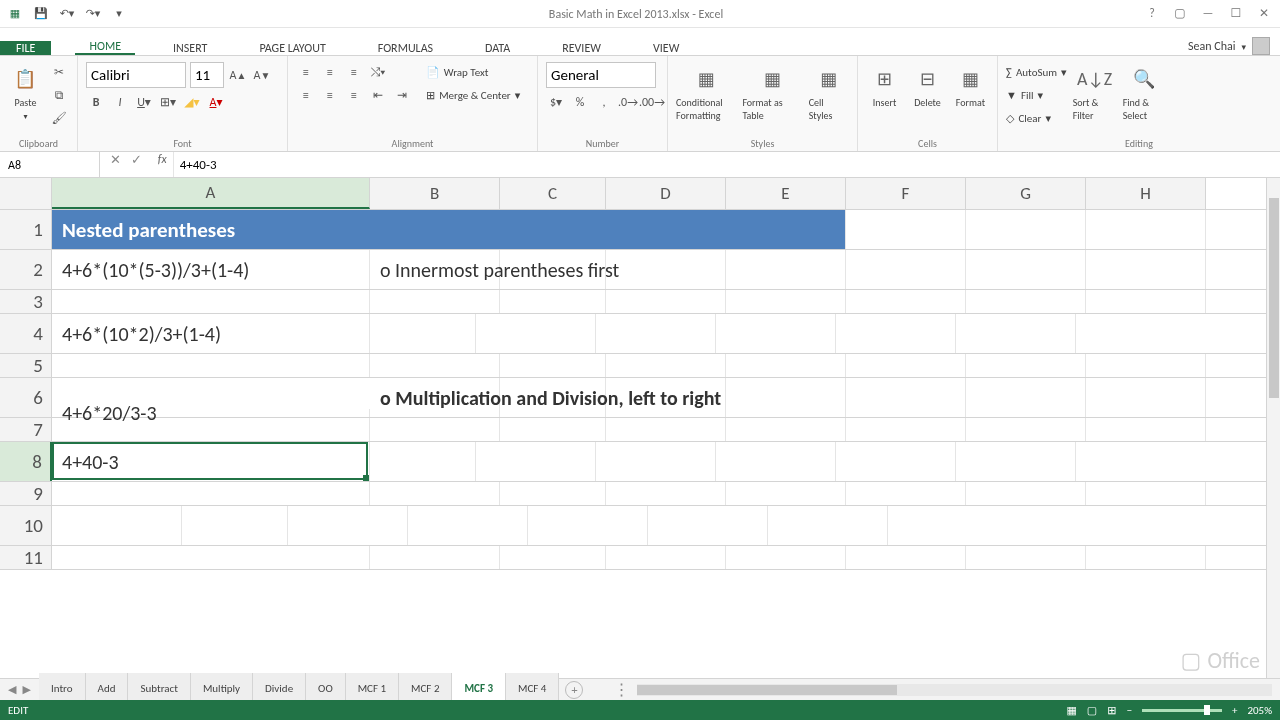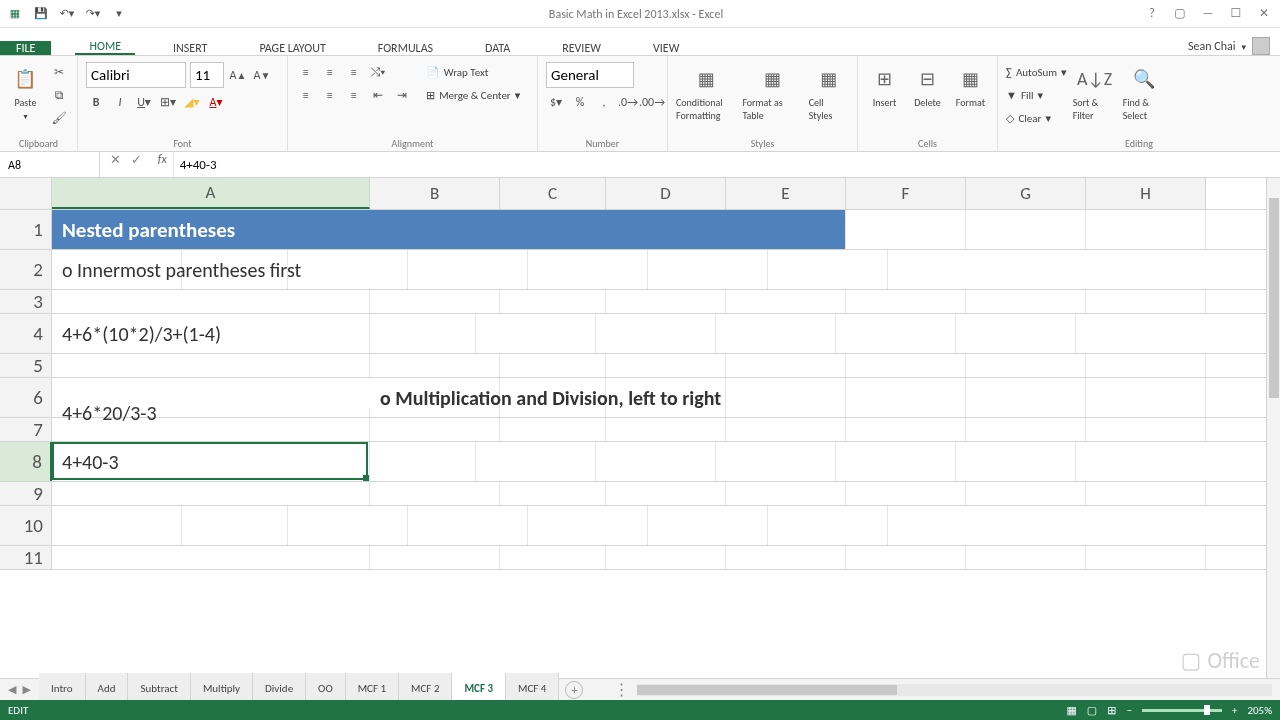--- a/index.html
+++ b/index.html
@@ -168,21 +168,21 @@
       <div class="small-stack" style="margin-left:8px;">
         <div class="text-btn">📄 <span>Wrap Text</span></div>
         <div class="text-btn">⊞ <span>Merge &amp; Center</span> ▾</div>
       </div>
     </div>
     <div class="ribbon-group-label">Alignment</div>
   </div>
 
   <div class="ribbon-group" style="width:130px;">
     <div class="rg-body" style="flex-direction:column; gap:4px;">
-      <input class="inputbox" style="width: 88px;" value="General">
+      <input class="inputbox" style="width: 110px;" value="General">
       <div class="small-row">
         <div class="mini-btn">$▾</div>
         <div class="mini-btn">%</div>
         <div class="mini-btn">,</div>
         <div class="mini-btn">.0→</div>
         <div class="mini-btn">.00→</div>
       </div>
     </div>
     <div class="ribbon-group-label">Number</div>
   </div>
@@ -268,20 +268,21 @@
   <div id="rows-container">
       <div class="row tall" style="height: 40px;">
         <div class="row-h">1</div>
         <div class="cell header-cell" style="width: 794px;">Nested parentheses</div>
         <div class="cell" style="width: 120px;"></div>
         <div class="cell" style="width: 120px;"></div>
         <div class="cell" style="width: 120px;"></div>
       </div>
       <div class="row tall" style="height: 40px;">
         <div class="row-h">2</div>
+        <div class="cell" style="width: 318px;">4+6*(10*(5-3))/3+(1-4)</div>
         <div class="cell" style="width: 130px; overflow: visible; z-index: 1;">o Innermost parentheses first</div>
         <div class="cell" style="width: 106px;"></div>
         <div class="cell" style="width: 120px;"></div>
         <div class="cell" style="width: 120px;"></div>
         <div class="cell" style="width: 120px;"></div>
         <div class="cell" style="width: 120px;"></div>
         <div class="cell" style="width: 120px;"></div>
       </div>
       <div class="row short" style="height: 24px;">
         <div class="row-h">3</div>

